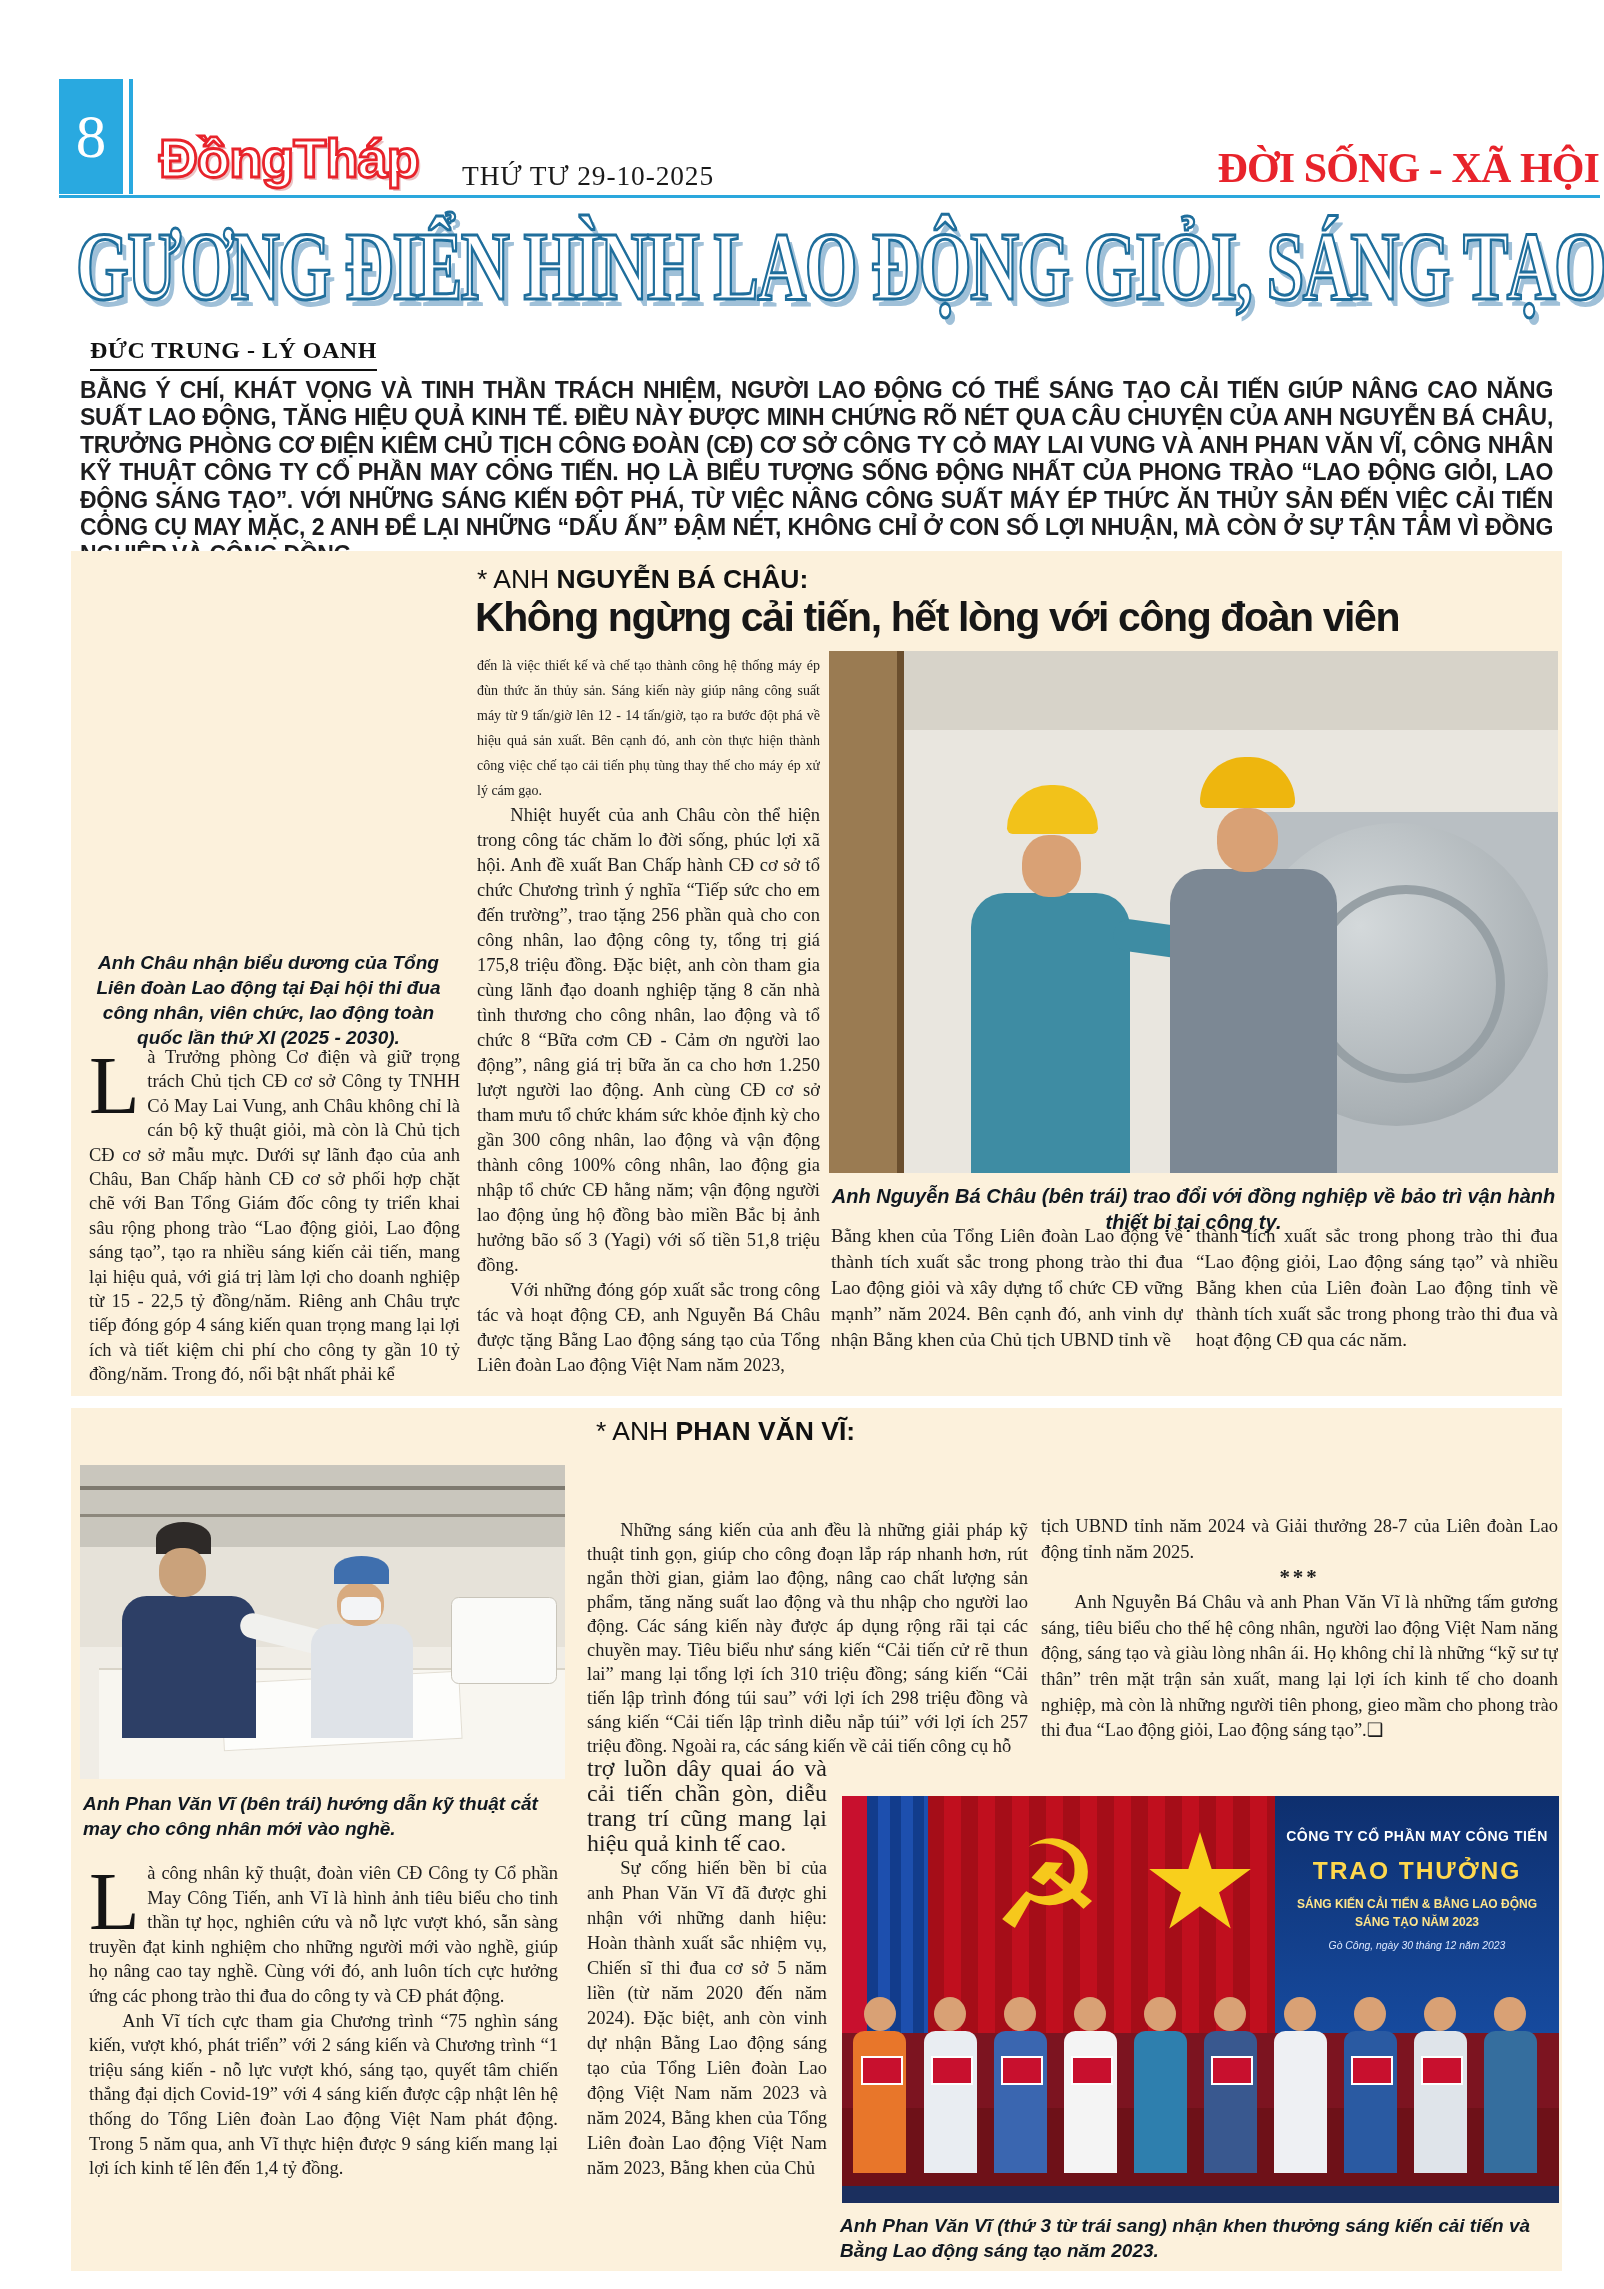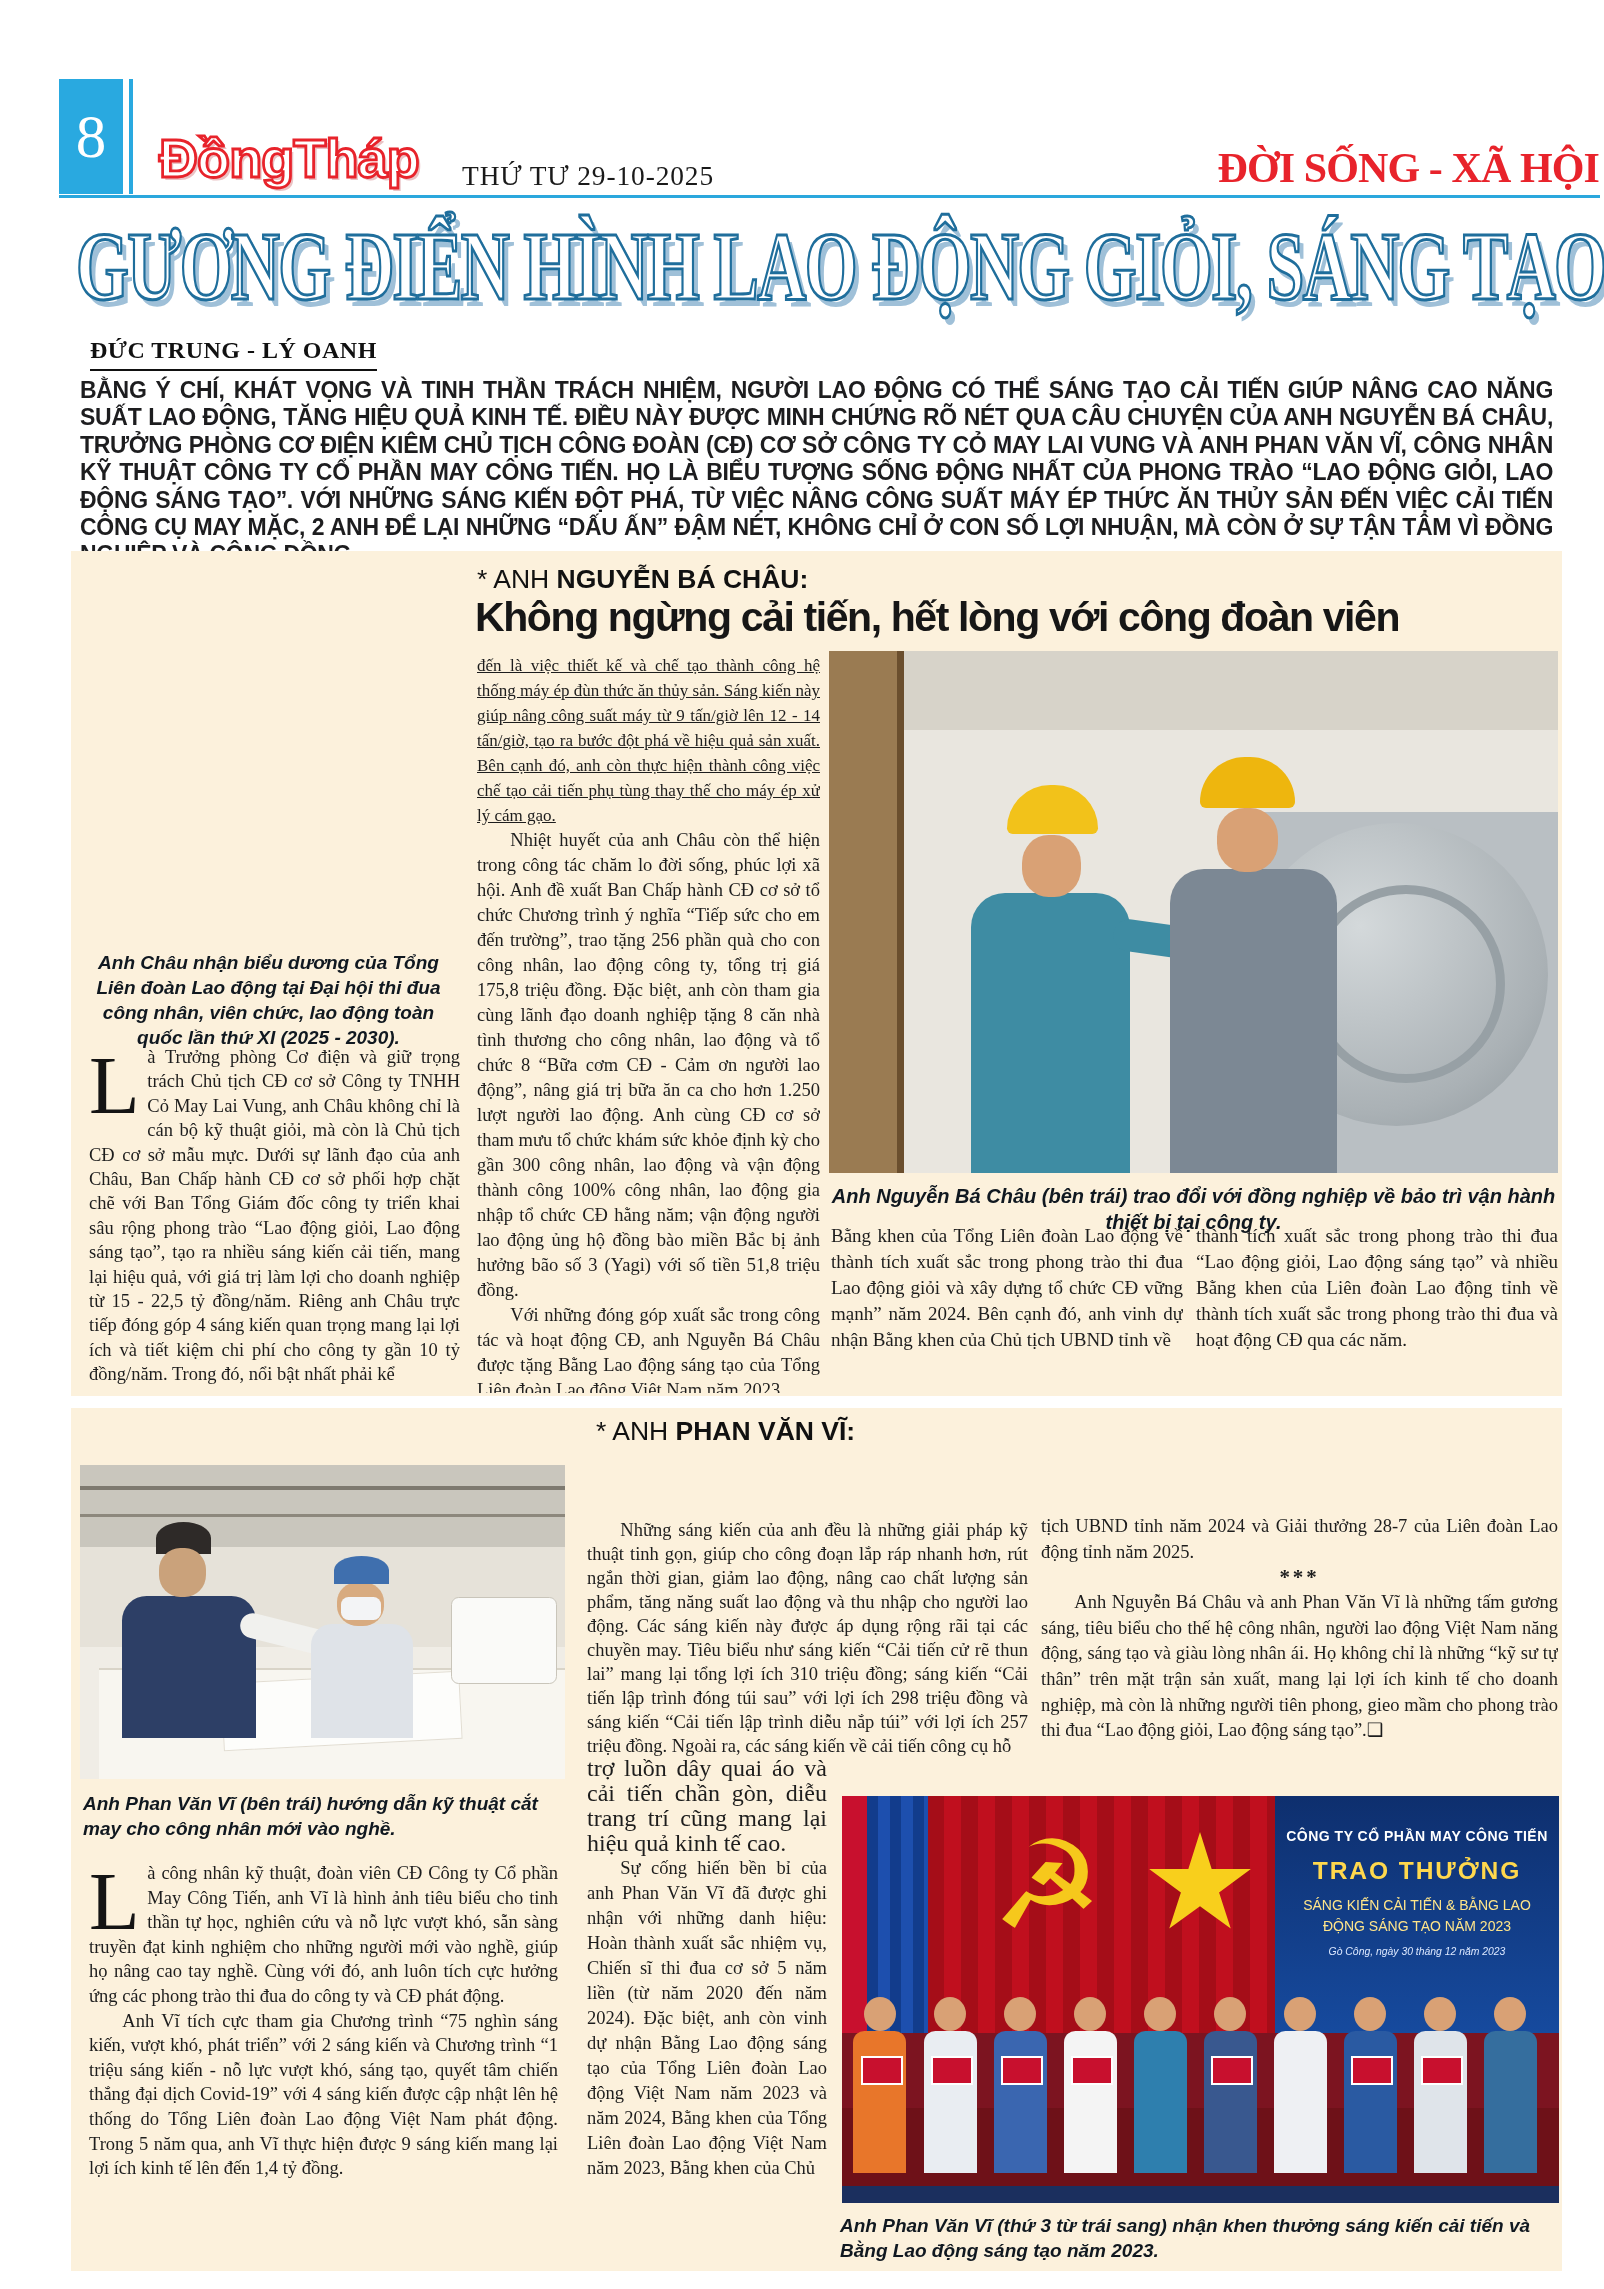--- a/index.html
+++ b/index.html
@@ -113,21 +113,21 @@
     background:repeating-linear-gradient(90deg,#123c8c 0 11.4px,#1d4fae 11.4px 23px);}
   .p4-hs{left:150px;top:28px;font-family:"DejaVu Sans",sans-serif;font-size:123px;line-height:1;
     color:#f6c81c;}
   .p4-star{left:305px;top:36px;width:106px;height:106px;background:#f8cf1c;
     clip-path:polygon(50% 0%,61% 35%,98% 35%,68% 57%,79% 91%,50% 70%,21% 91%,32% 57%,2% 35%,39% 35%);}
   .p4-banner{left:433px;top:0;width:284px;height:237px;text-align:center;
     background:linear-gradient(180deg,#0e2f6e,#164a9e);color:#fff;
     font-family:"Liberation Sans",sans-serif;padding-top:32px;box-sizing:border-box;}
   .p4-b1{font-weight:700;font-size:14px;letter-spacing:0.5px;}
   .p4-b2{margin-top:13.2px;font-weight:800;font-size:24.6px;color:#ffd84d;letter-spacing:1.9px;}
-  .p4-b3{margin-top:9.5px;font-weight:400;font-size:14px;color:#ffe58a;line-height:1.5;padding:0 21px;}
+  .p4-b3{margin-top:9.5px;font-weight:700;font-size:12px;color:#ffe58a;line-height:1.5;padding:0 21px;}
   .p4-b4{margin-top:9.5px;font-style:italic;font-size:10.4px;color:#dce8ff;}
   .p4-carpet{left:0;top:312px;width:100%;height:78px;background:#6e1118;}
   .p4-floor{left:0;top:390px;width:100%;height:17px;background:#1b2f5e;}
   .p4-people{left:0;top:201px;width:100%;height:189px;}
   .person{position:absolute;top:0;width:61px;height:189px;}
   .person .head{position:absolute;left:14px;top:0;width:32px;height:34px;border-radius:50%;background:#d9a175;}
   .person .torso{position:absolute;left:3.8px;top:34px;width:53px;height:142px;border-radius:11.4px 11.4px 0 0;}
   .person .cert{position:absolute;left:11.4px;top:59px;width:38px;height:24.6px;background:#c8102e;
     border:2.8px solid #fff;}
   .person:nth-of-type(1) .torso{background:#e8762a;}
@@ -164,21 +164,21 @@
   <div class="abs bt" style="left:89px;top:1045px;width:371px;height:344px;font-size:18.5px;line-height:24.4px;overflow:hidden;">
     <span class="dropcap">L</span><span>à Trưởng phòng Cơ điện và giữ trọng trách Chủ tịch CĐ cơ sở Công ty TNHH Cỏ May Lai Vung, anh Châu không chỉ là cán bộ kỹ thuật giỏi, mà còn là Chủ tịch CĐ cơ sở mẫu mực. Dưới sự lãnh đạo của anh Châu, Ban Chấp hành CĐ cơ sở phối hợp chặt chẽ với Ban Tổng Giám đốc công ty triển khai sâu rộng phong trào “Lao động giỏi, Lao động sáng tạo”, tạo ra nhiều sáng kiến cải tiến, mang lại hiệu quả, với giá trị làm lợi cho doanh nghiệp từ 15 - 22,5 tỷ đồng/năm. Riêng anh Châu trực tiếp đóng góp 4 sáng kiến quan trọng mang lại lợi ích và tiết kiệm chi phí cho công ty gần 10 tỷ đồng/năm. Trong đó, nổi bật nhất phải kể</span>
   </div>
 
   <div class="abs kicker" style="left:477px;top:564px;">
     <span>* ANH </span><b>NGUYỄN BÁ CHÂU:</b>
   </div>
   <div class="abs art-title" style="left:475px;top:594px;font-size:41px;">Không ngừng cải tiến, hết lòng với công đoàn viên</div>
 
   <div class="abs" style="left:477px;top:653px;width:343px;height:740px;overflow:hidden;">
-    <div class="bt" style="font-size:17px;line-height:25px;text-decoration:underline;">đến là việc thiết kế và chế tạo thành công hệ thống máy ép đùn thức ăn thủy sản. Sáng kiến này giúp nâng công suất máy từ 9 tấn/giờ lên 12 - 14 tấn/giờ, tạo ra bước đột phá về hiệu quả sản xuất. Bên cạnh đó, anh còn thực hiện thành công việc chế tạo cải tiến phụ tùng thay thế cho máy ép xử lý cám gạo.</div>
+    <div class="bt" style="font-size:14px;line-height:25px;">đến là việc thiết kế và chế tạo thành công hệ thống máy ép đùn thức ăn thủy sản. Sáng kiến này giúp nâng công suất máy từ 9 tấn/giờ lên 12 - 14 tấn/giờ, tạo ra bước đột phá về hiệu quả sản xuất. Bên cạnh đó, anh còn thực hiện thành công việc chế tạo cải tiến phụ tùng thay thế cho máy ép xử lý cám gạo.</div>
     <div class="bt indent" style="font-size:18.5px;line-height:25px;">Nhiệt huyết của anh Châu còn thể hiện trong công tác chăm lo đời sống, phúc lợi xã hội. Anh đề xuất Ban Chấp hành CĐ cơ sở tổ chức Chương trình ý nghĩa “Tiếp sức cho em đến trường”, trao tặng 256 phần quà cho con công nhân, lao động công ty, tổng trị giá 175,8 triệu đồng. Đặc biệt, anh còn tham gia cùng lãnh đạo doanh nghiệp tặng 8 căn nhà tình thương cho công nhân, lao động và tổ chức 8 “Bữa cơm CĐ - Cảm ơn người lao động”, nâng giá trị bữa ăn ca cho hơn 1.250 lượt người lao động. Anh cùng CĐ cơ sở tham mưu tổ chức khám sức khỏe định kỳ cho gần 300 công nhân, lao động và vận động thành công 100% công nhân, lao động gia nhập tổ chức CĐ hằng năm; vận động người lao động ủng hộ đồng bào miền Bắc bị ảnh hưởng bão số 3 (Yagi) với số tiền 51,8 triệu đồng.</div>
     <div class="bt indent" style="font-size:18.5px;line-height:25px;">Với những đóng góp xuất sắc trong công tác và hoạt động CĐ, anh Nguyễn Bá Châu được tặng Bằng Lao động sáng tạo của Tổng Liên đoàn Lao động Việt Nam năm 2023,</div>
   </div>
 
   <div class="abs" id="photo2">
     <div class="abs p2-top"></div>
     <div class="abs p2-door"></div>
     <div class="abs p2-machinebody"></div>
     <div class="abs p2-cyl"></div>
     <div class="abs p2-cyl-inner"></div>

